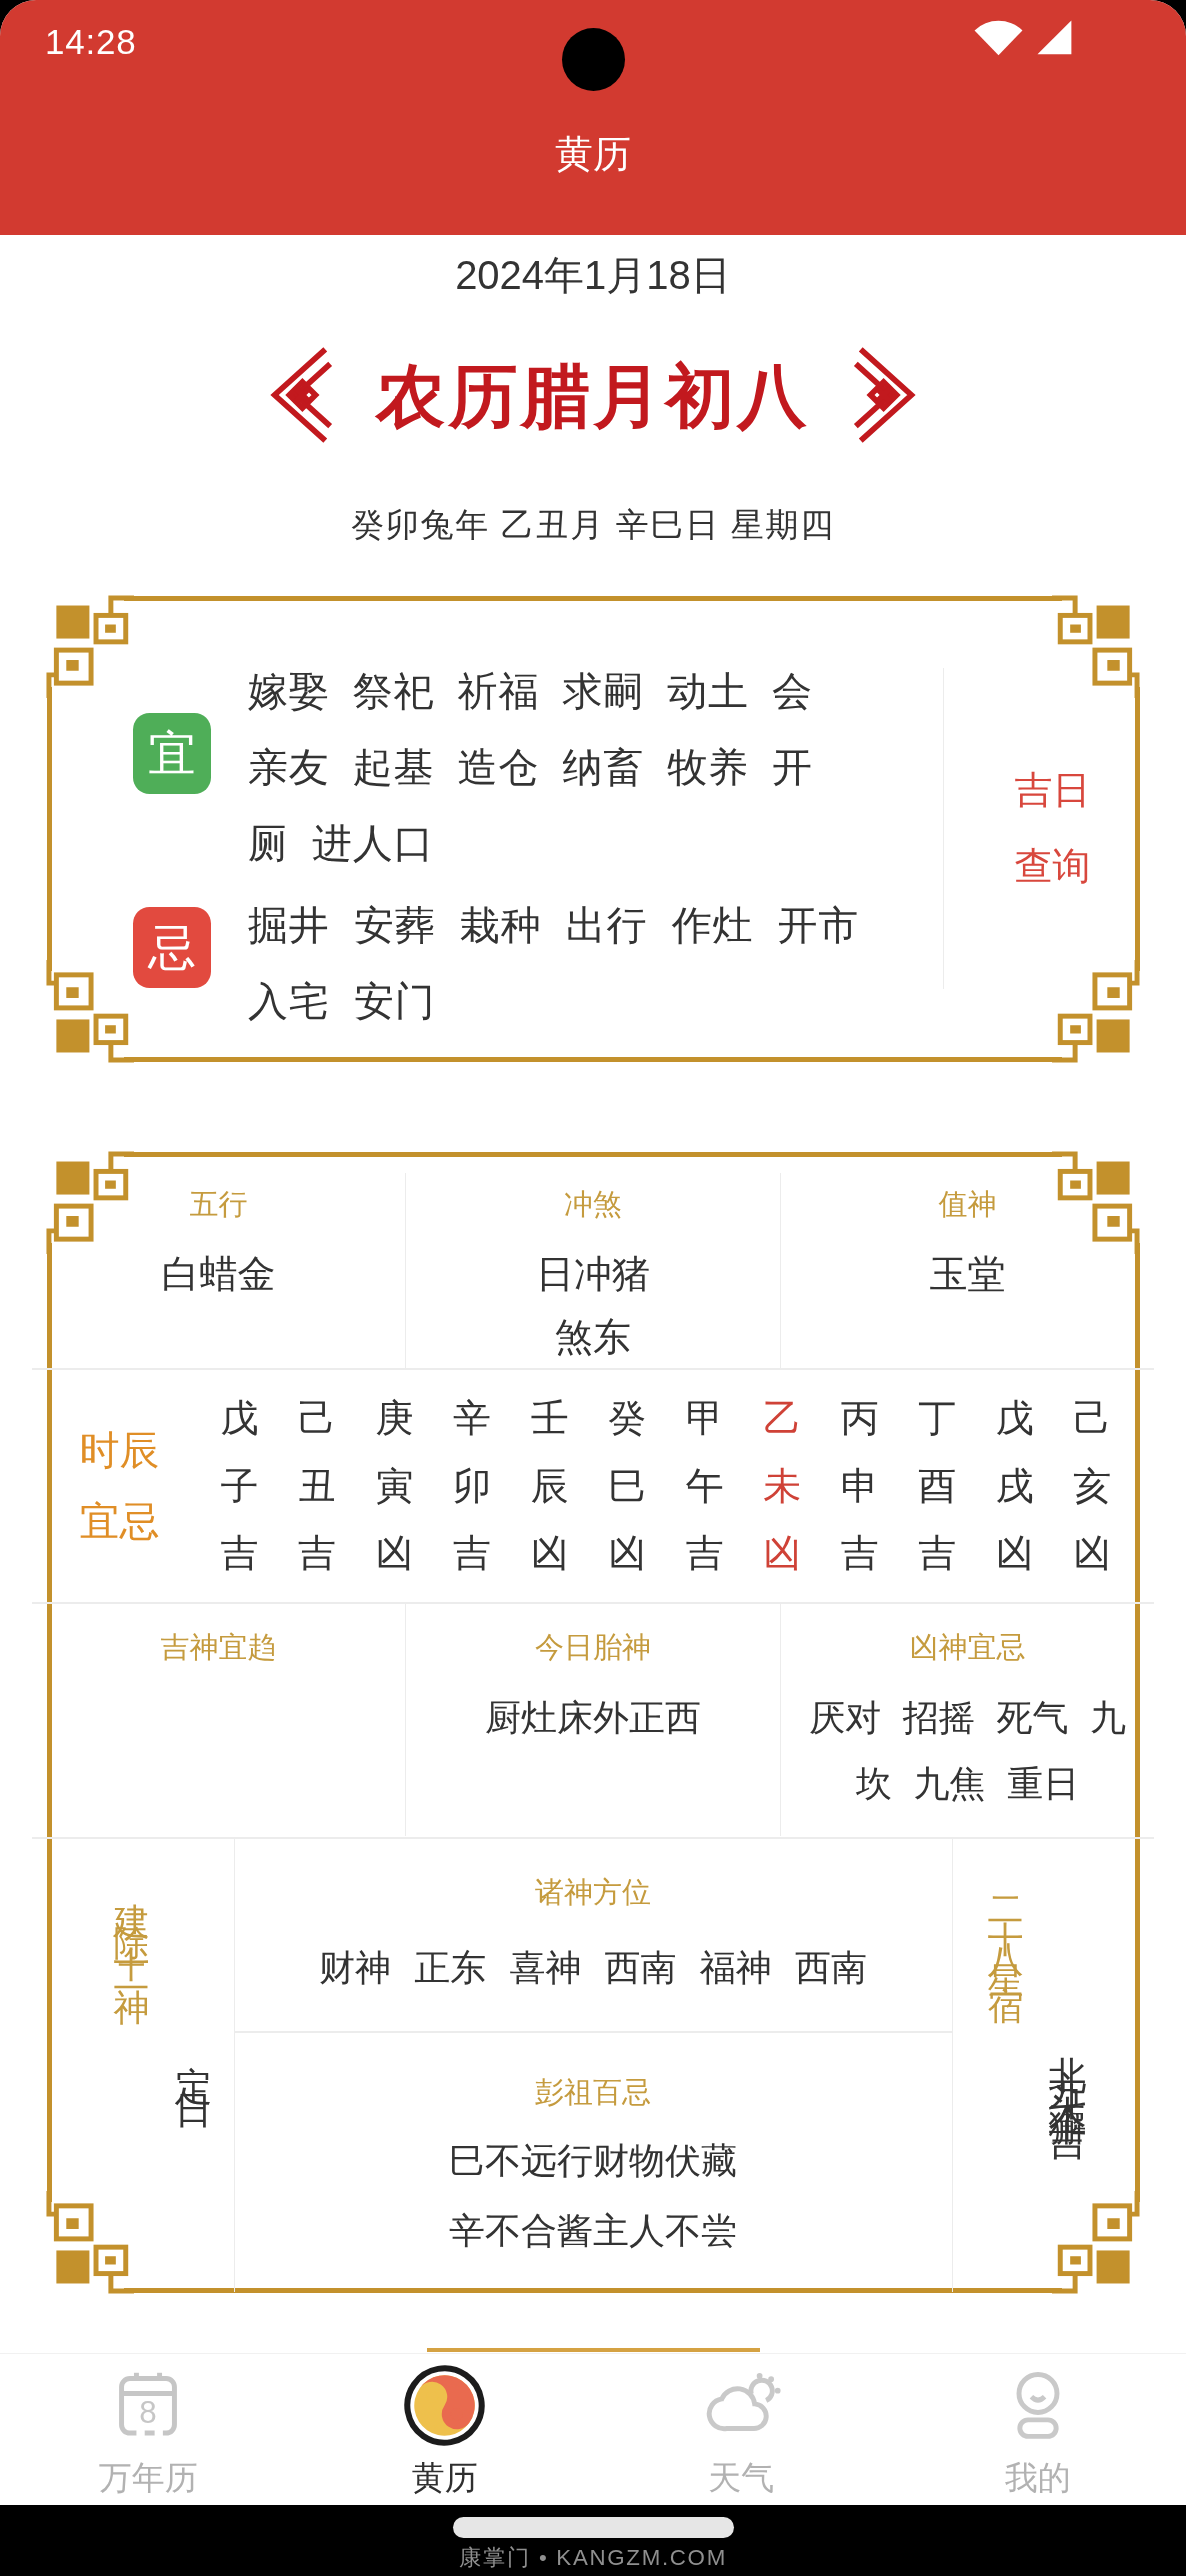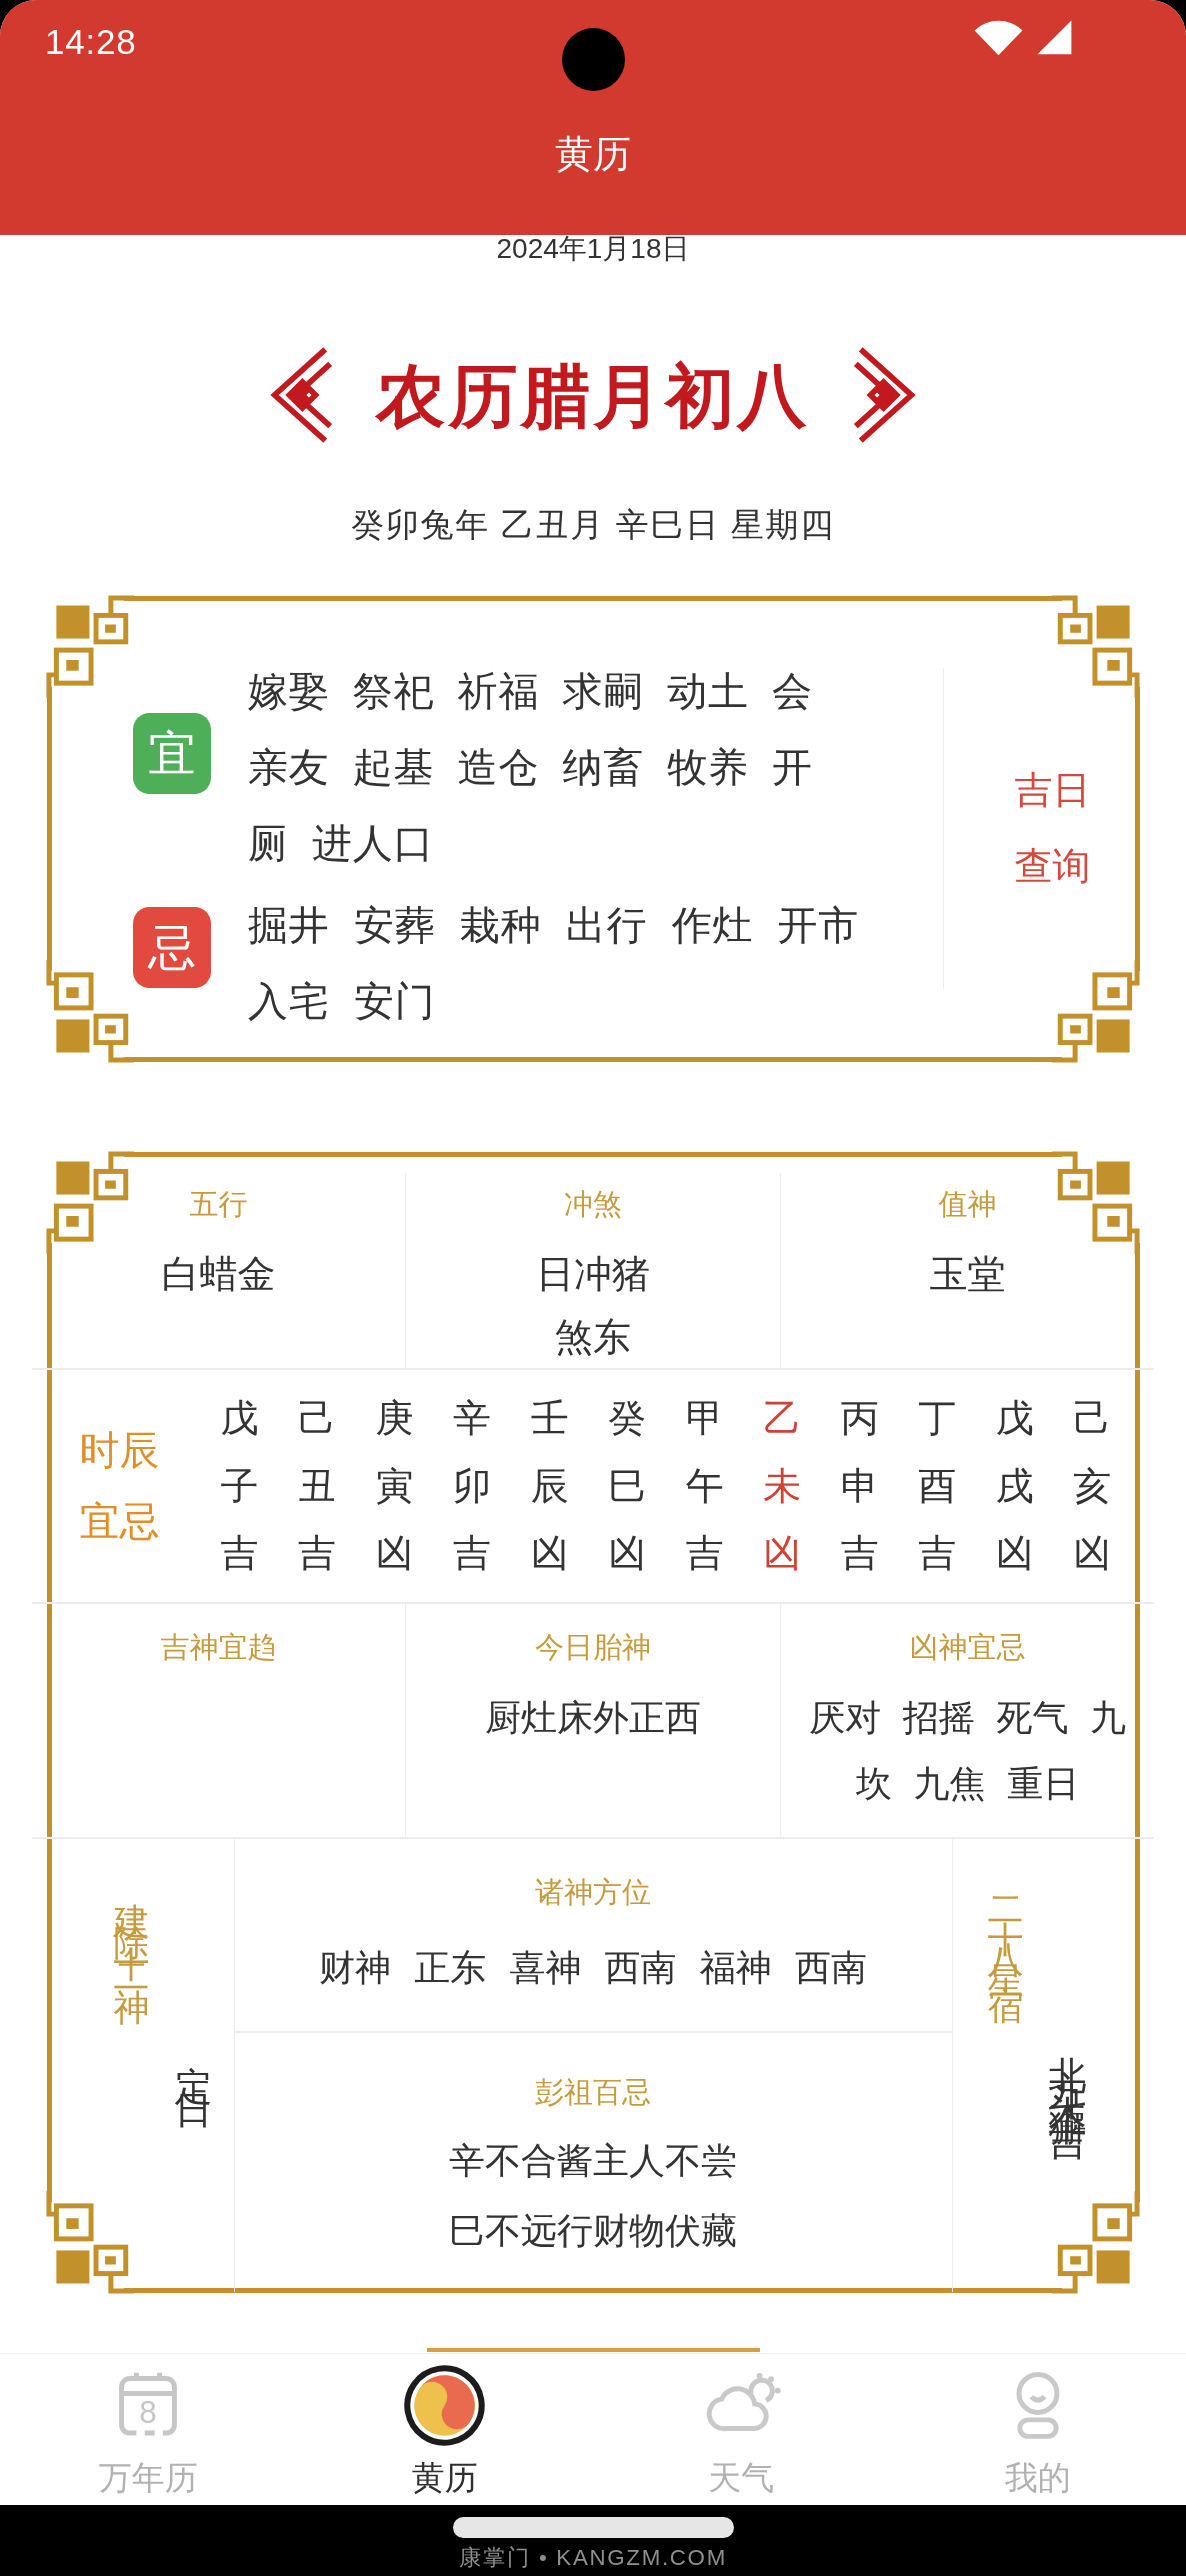--- a/index.html
+++ b/index.html
@@ -13,21 +13,21 @@
   .screen{position:relative;width:1186px;height:2576px;background:#fff;border-radius:36px 36px 0 0;overflow:hidden;}
 
   
   .header{position:absolute;top:0;left:0;right:0;height:235px;background:var(--red_header,#d23a30);}
   .status-time{position:absolute;left:45px;top:21.5px;color:#fff;font-size:35px;letter-spacing:0.8px;}
   .camera{position:absolute;left:562px;top:28px;width:63px;height:63px;border-radius:50%;background:#000;}
   .status-icons{position:absolute;right:113px;top:18px;display:flex;gap:10px;align-items:flex-start;}
   .app-title{position:absolute;left:0;right:0;top:129px;text-align:center;color:#fff;font-size:38px;}
 
   
-  .g-date{position:absolute;top:230px;left:0;right:0;text-align:center;font-size:28px;color:var(--ink,#333);}
+  .g-date{position:absolute;top:248px;left:0;right:0;text-align:center;font-size:40px;color:var(--ink,#333);}
   .lunar-row{position:absolute;top:346px;left:0;right:0;display:flex;justify-content:center;align-items:center;gap:43px;}
   .lunar-text{font-size:69px;font-weight:700;color:var(--red_lunar,#c2191e);letter-spacing:3.3px;}
   .arrow{width:71px;height:98px;flex:0 0 auto;}
   .ganzhi{position:absolute;top:503px;left:0;right:0;text-align:center;font-size:33px;color:var(--ink,#333);letter-spacing:1.7px;}
 
   
   .gold-card{position:absolute;left:25px;right:25px;}
   .f-top,.f-bottom{position:absolute;left:99px;right:99px;height:5px;background:var(--gold_frame,#c3912c);}
   .f-top{top:6.6px;} .f-bottom{bottom:6.6px;}
   .f-left,.f-right{position:absolute;top:98px;bottom:98px;width:5px;background:var(--gold_frame,#c3912c);}
@@ -346,22 +346,22 @@
     <div class="rowD">
       <div class="zone-side">
         <div class="vtext v-gold jianchu-l">建除十二神</div>
         <div class="vtext v-ink jianchu-v">定日</div>
       </div>
       <div class="zone-mid">
         <div class="glabel">诸神方位</div>
         <div class="mid-val">财神 正东 喜神 西南 福神 西南</div>
         <div class="mid-div"></div>
         <div class="glabel pz-label">彭祖百忌</div>
+        <div class="pz-line">巳不远行财物伏藏</div>
         <div class="pz-line">辛不合酱主人不尝</div>
-        <div class="pz-line">巳不远行财物伏藏</div>
       </div>
       <div class="zone-side">
         <div class="vtext v-gold xingxiu-l">二十八星宿</div>
         <div class="vtext v-ink xingxiu-v">北方斗木獬吉</div>
       </div>
     </div>
   </div>
 
   <div class="tab-indicator"></div>
   <div class="navbar">

